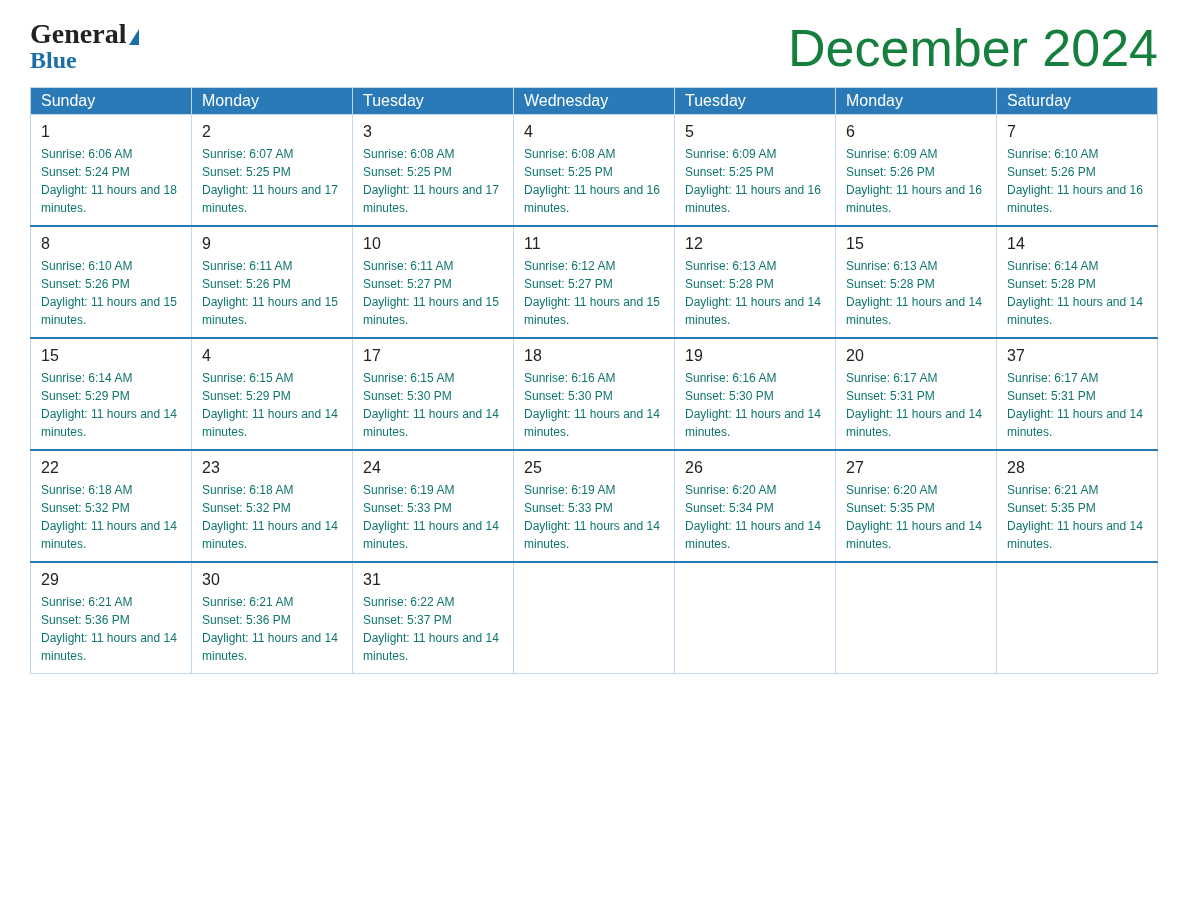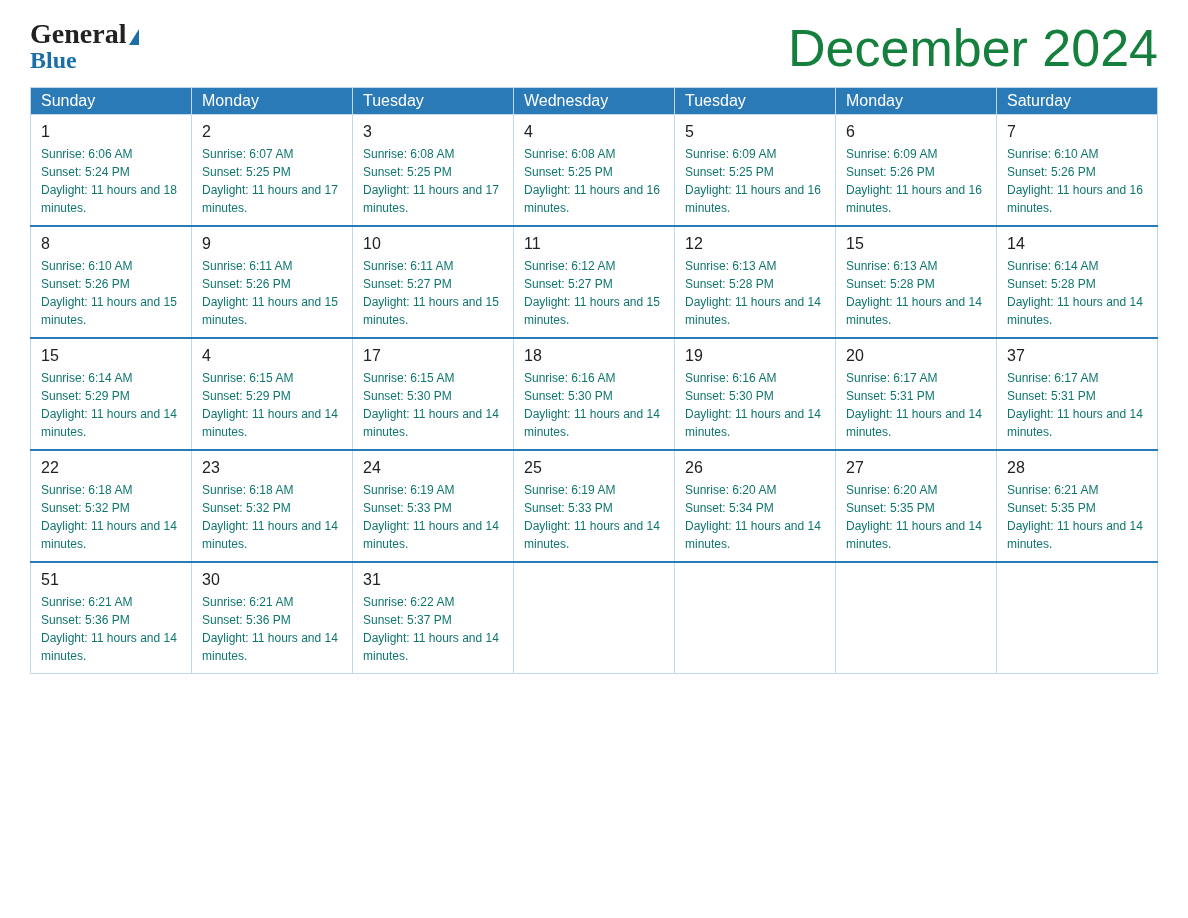--- a/index.html
+++ b/index.html
@@ -357,21 +357,21 @@
           <span class="day-num">28</span>
           <div class="day-info">
             Sunrise: 6:21 AM<br>
             Sunset: 5:35 PM<br>
             Daylight: 11 hours and 14 minutes.
           </div>
         </td>
       </tr>
       <tr class="row-divider">
         <td>
-          <span class="day-num">51</span>
+          <span class="day-num">29</span>
           <div class="day-info">
             Sunrise: 6:21 AM<br>
             Sunset: 5:36 PM<br>
             Daylight: 11 hours and 14 minutes.
           </div>
         </td>
         <td>
           <span class="day-num">30</span>
           <div class="day-info">
             Sunrise: 6:21 AM<br>

